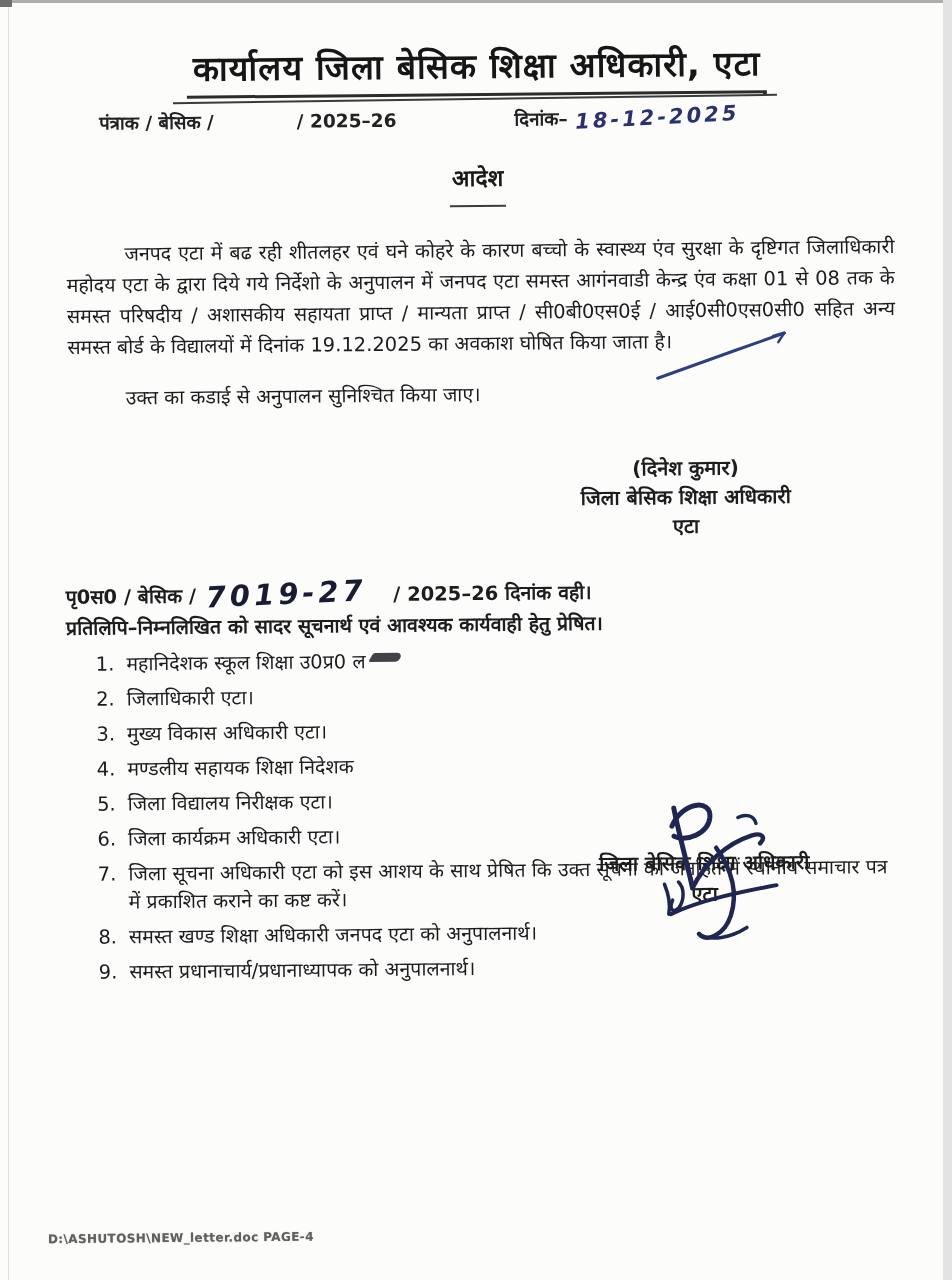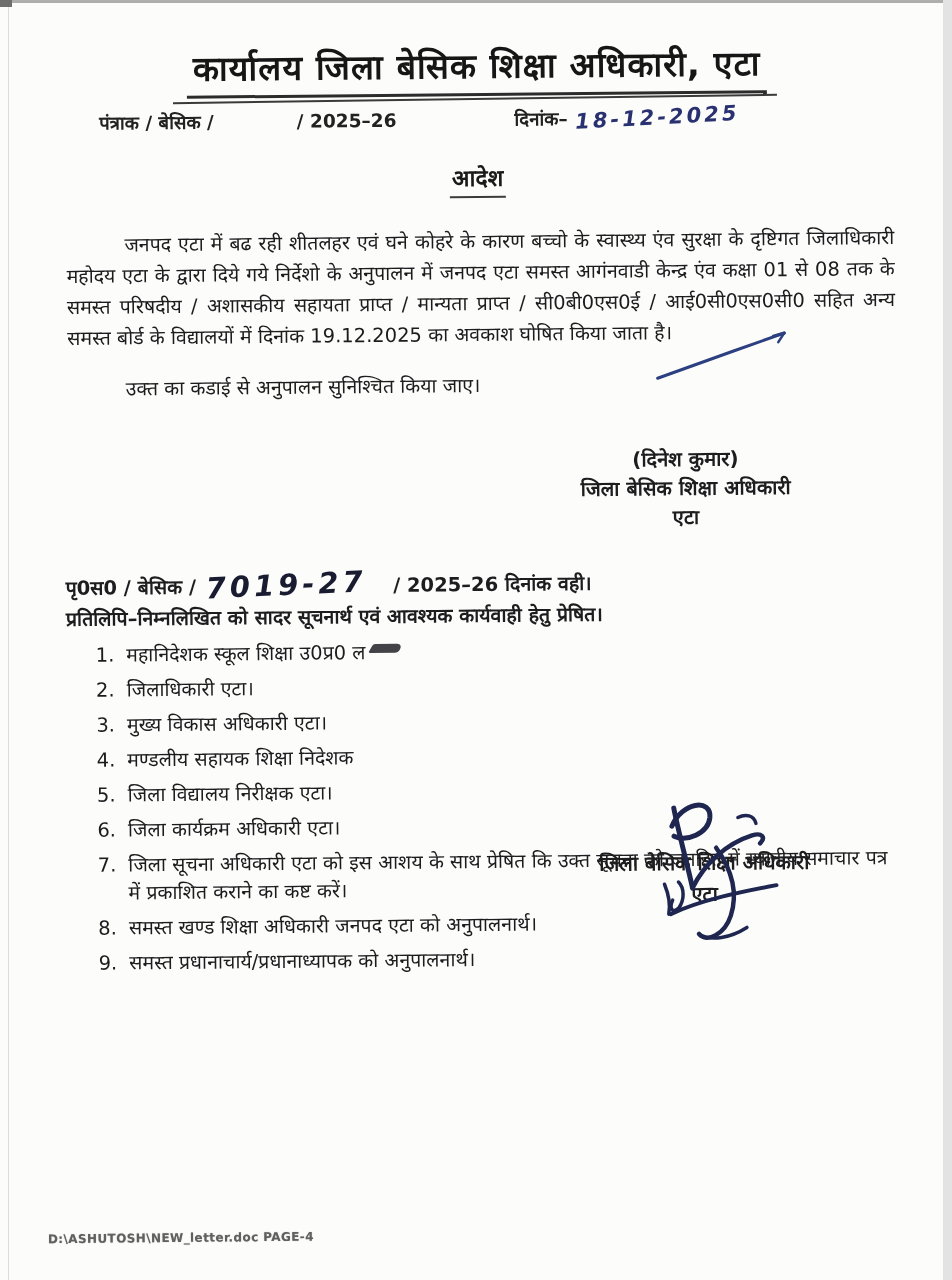--- a/index.html
+++ b/index.html
@@ -44,21 +44,21 @@
   .hw{font-style:italic;font-weight:600;}
   .hw-date{
     color:#2a3170;font-size:21px;letter-spacing:3px;
     display:inline-block;transform:rotate(-2.5deg);
   }
 
   
   .order-heading-wrap{text-align:center;margin-top:30px;}
   .order-heading{
     display:inline-block;font-size:23px;font-weight:700;color:#1a1a1a;
-    border-bottom:2px solid #3c3c3c;padding:0 2px 3px 2px;
+    border-bottom:2px solid #3c3c3c;padding:0 2px 12px 2px;
   }
 
   
   .body-block{margin:28px 60px 0 64px;}
   .para1{
     font-size:19.5px;line-height:31px;font-weight:500;text-align:justify;
     text-indent:58px;color:#1c1c1e;
   }
   .para2{
     font-size:19.5px;line-height:31px;font-weight:500;

